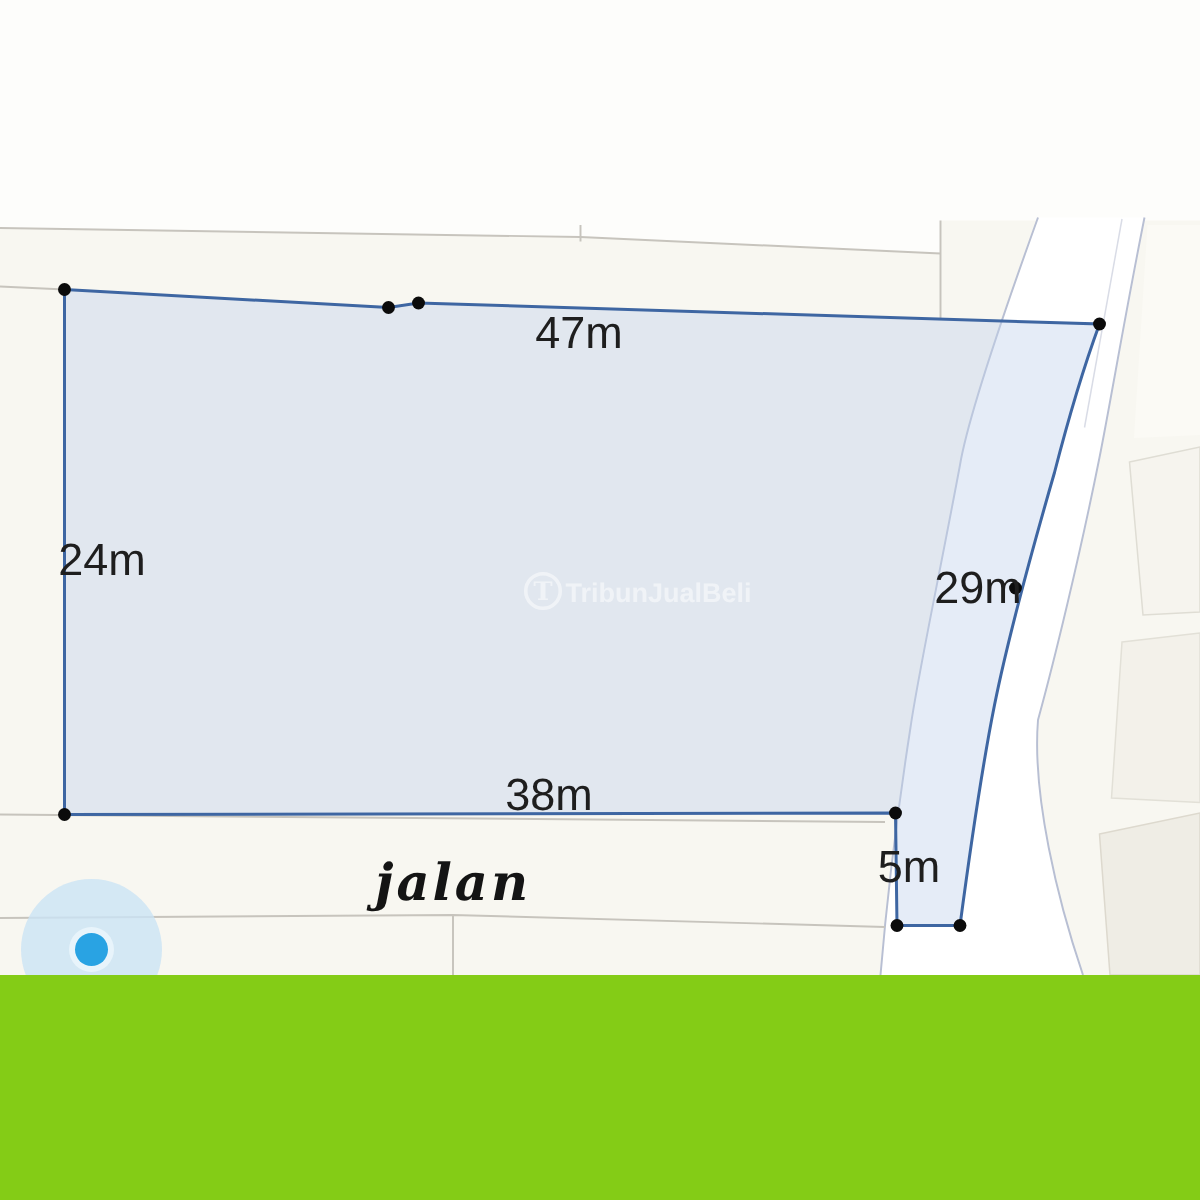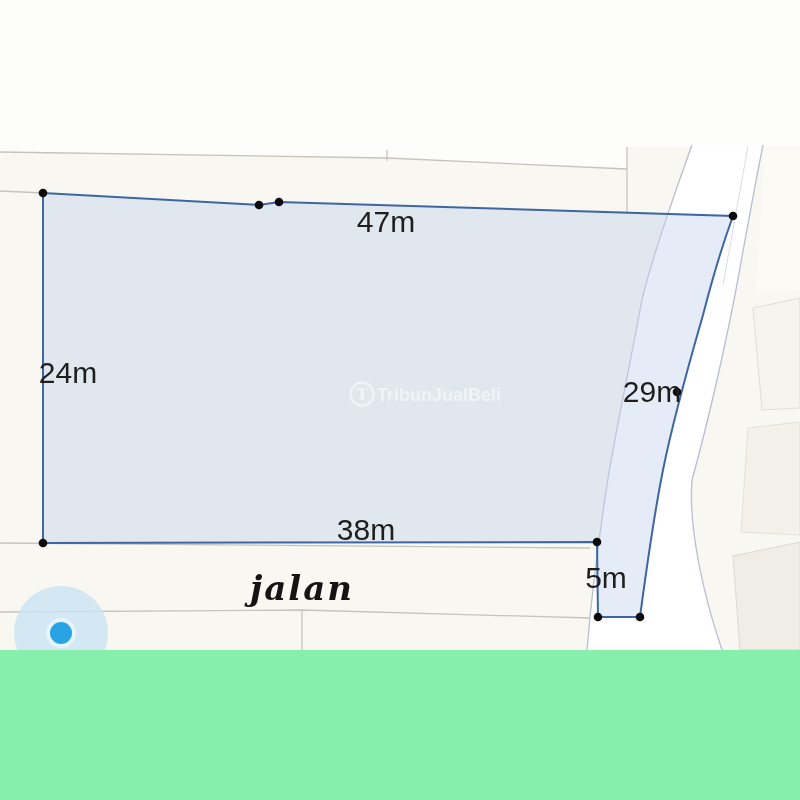--- a/index.html
+++ b/index.html
@@ -1,16 +1,16 @@
 <!DOCTYPE html>
 <html><head>
 <meta charset="utf-8">
 <style>
   html,body{margin:0;padding:0;background:#ffffff;}
-  #stage{position:relative;width:800px;height:800px;background:#86efac;overflow:hidden;
+  #stage{position:relative;width:800px;height:800px;background:#84cc16;overflow:hidden;
          font-family:"Liberation Sans",sans-serif;}
   svg{position:absolute;left:0;top:0;display:block;}
   text{user-select:none;}
   .measure{font-family:"Liberation Sans",sans-serif;font-size:30px;fill:#1e1e1e;}
   .road-label{font-family:"DejaVu Serif",serif;font-style:italic;font-weight:600;
               font-size:34px;fill:#141414;letter-spacing:2px;}
   .wm-text{font-family:"Liberation Sans",sans-serif;font-weight:bold;font-size:18px;fill:#ffffff;}
   .wm-logo-letter{font-family:"DejaVu Serif",serif;font-weight:bold;font-size:17px;fill:#ffffff;}
 </style>
 </head>

